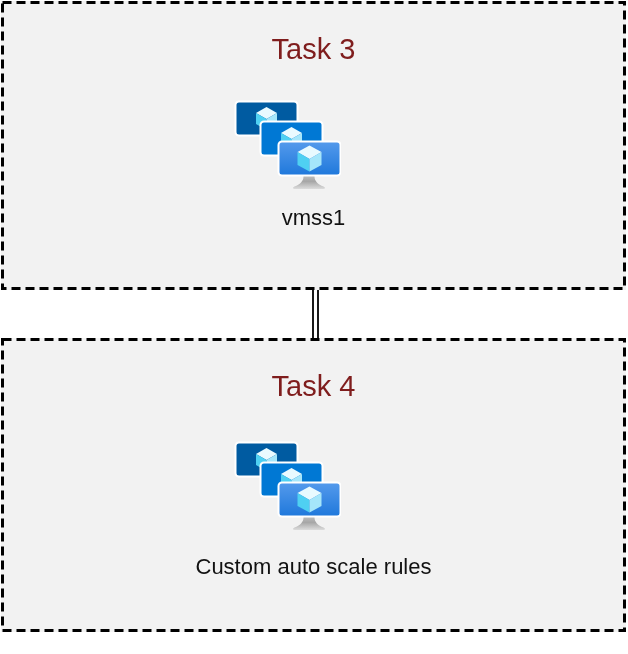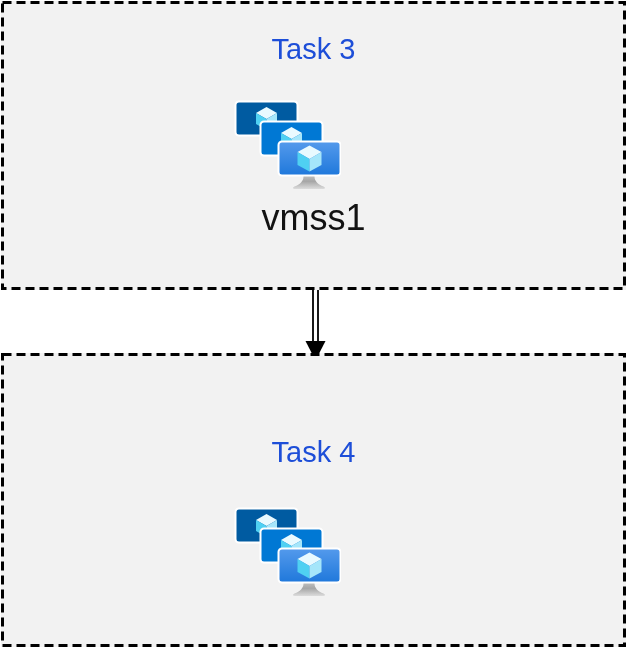--- a/index.html
+++ b/index.html
@@ -14,52 +14,52 @@
   .task-box {
     position: absolute;
     left: 1px;
     width: 625px;
     background: #F2F2F2;
     display: flex;
     flex-direction: column;
     align-items: center;
   }
   .task-box.box-1 { top: 1px;   height: 289px; }
-  .task-box.box-2 { top: 353px; height: 294px; justify-content: center; }
+  .task-box.box-2 { top: 338px; height: 294px; }
 
   .box-border {
     position: absolute;
     left: 0; top: 0;
     pointer-events: none;
   }
 
   .box-title {
     margin-top: 30px;
     font-size: 29px;
     line-height: 36px;
-    color: #1d4ed8;
+    color: #7f1d1d;
     text-align: center;
     z-index: 1;
   }
 
   .vmss-icon {
     width: 107px;
     height: 90px;
     position: relative;
     left: -26px;
     z-index: 1;
   }
   .box-1 .vmss-icon { margin-top: 33px; }
   .box-2 .vmss-icon { margin-top: 37px; }
 
   .caption { text-align: center; z-index: 1; }
   .box-1 .caption { margin-top: 10px; }
   .box-2 .caption { margin-top: 18px; }
   .caption-line {
-    font-size: 36px;
+    font-size: 22px;
     line-height: 36px;
     color: #121212;
   }
 
   .connector-arrow {
     position: absolute;
     left: 303px;
     top: 290px;
     width: 24px;
     height: 71px;
@@ -129,15 +129,18 @@
   </svg>
 
   <div class="task-box box-2">
     <svg class="box-border" width="625" height="294">
       <rect x="1.5" y="1.5" width="622" height="291" fill="none" stroke="#000000" stroke-width="3" stroke-dasharray="9 5"></rect>
     </svg>
     <div class="box-title">Task 4</div>
     <svg class="vmss-icon" viewBox="0 0 107 90">
       <use href="#vmss-symbol"></use>
     </svg>
+    <div class="caption">
+      <div class="caption-line">Custom auto scale rules</div>
+    </div>
   </div>
 
 </div>
 
 </body></html>

